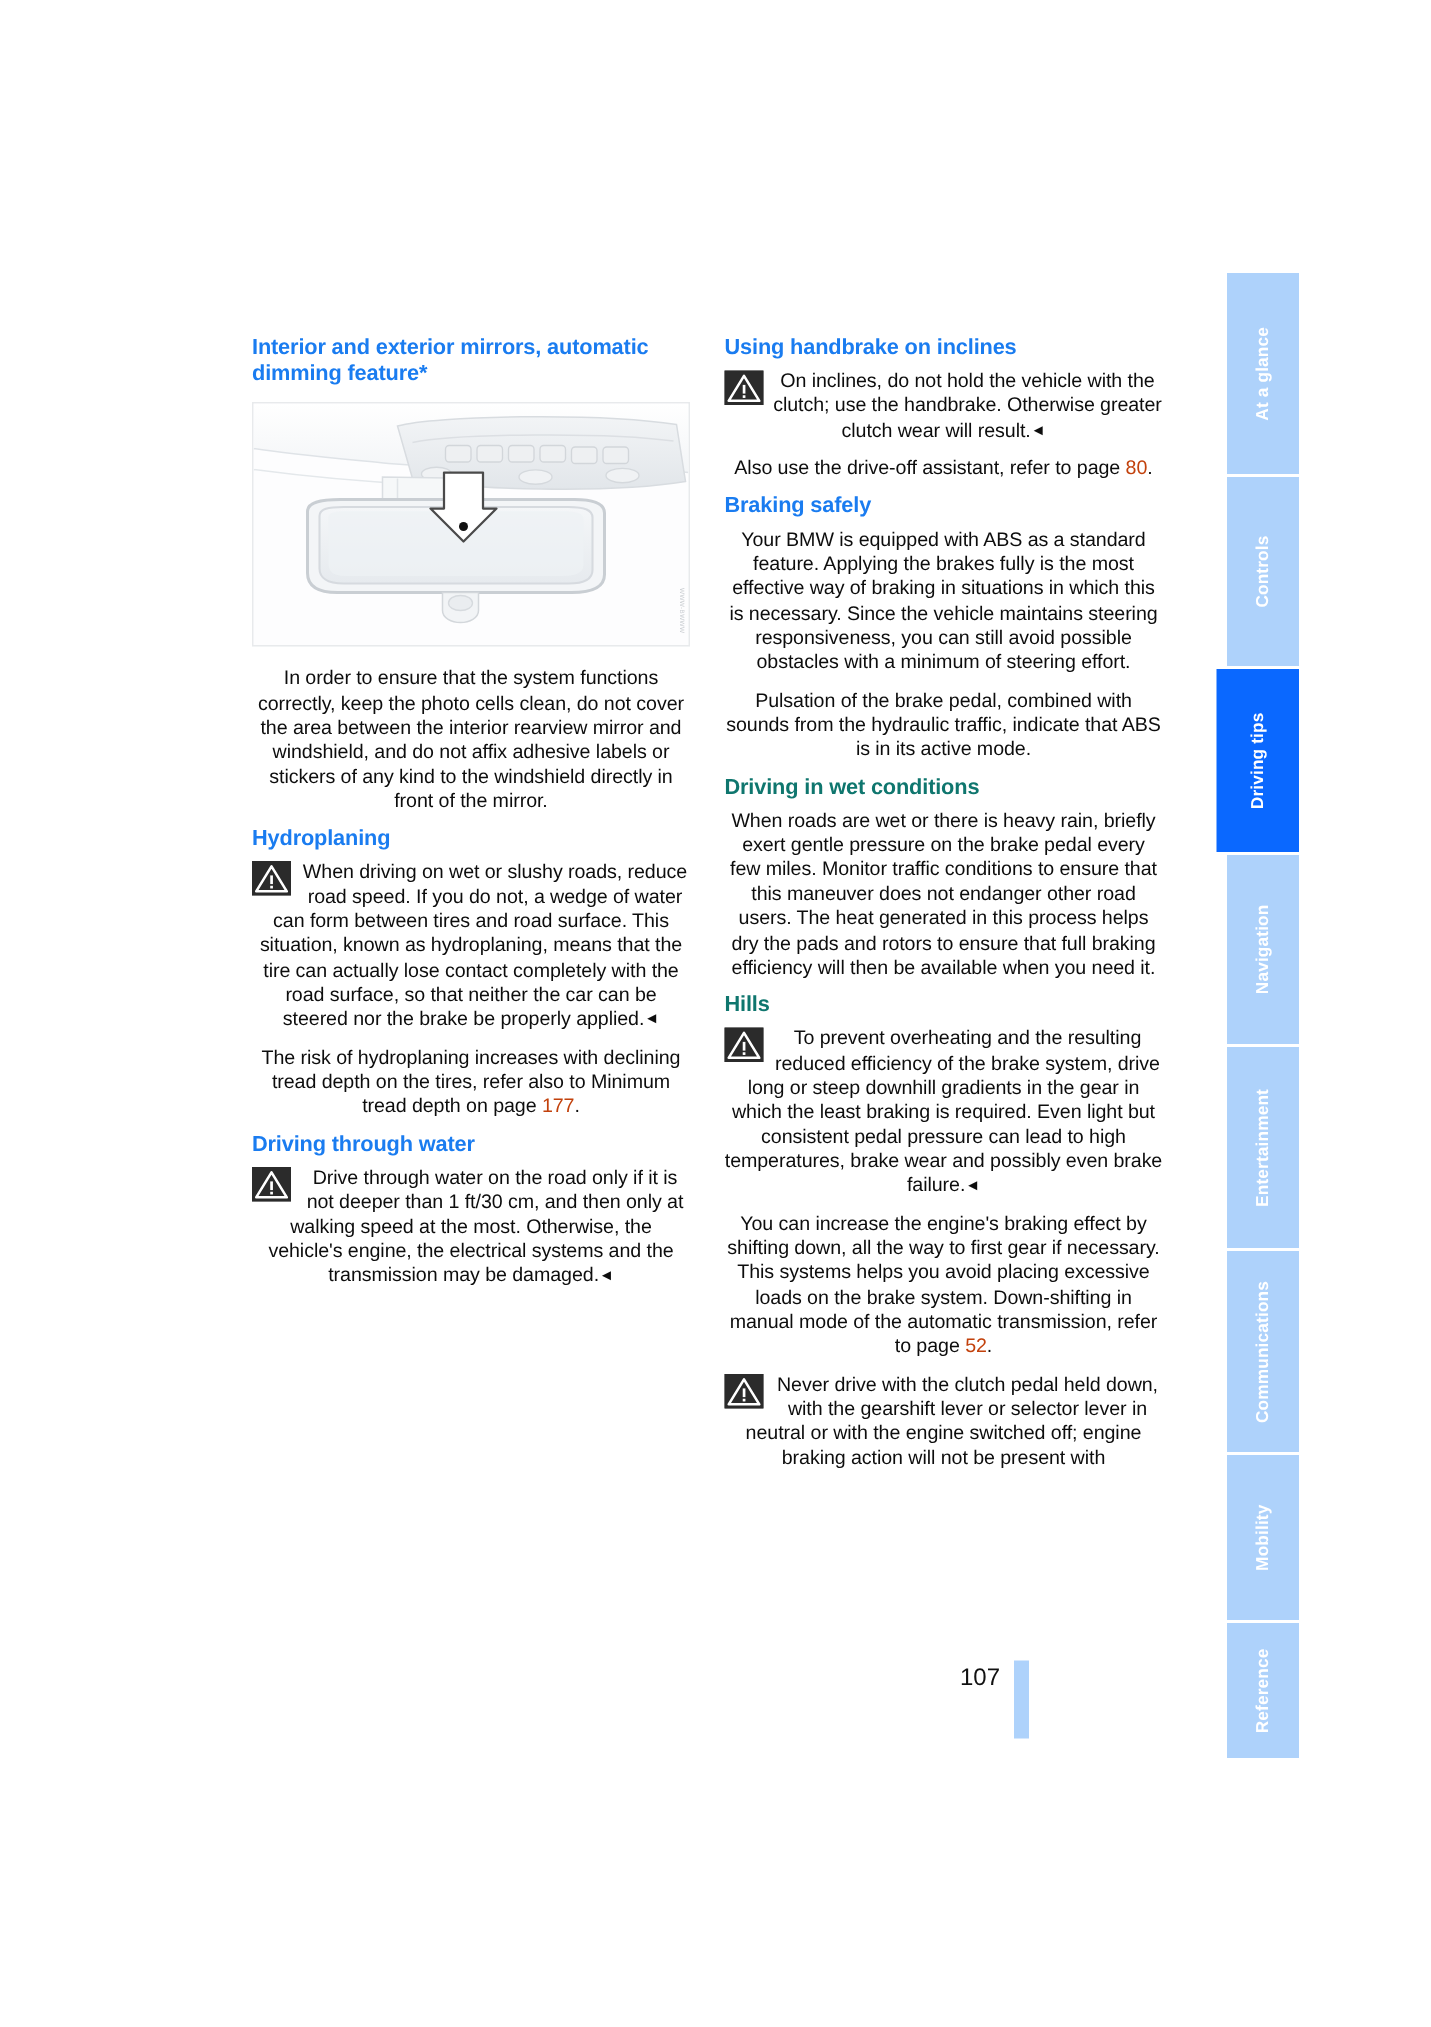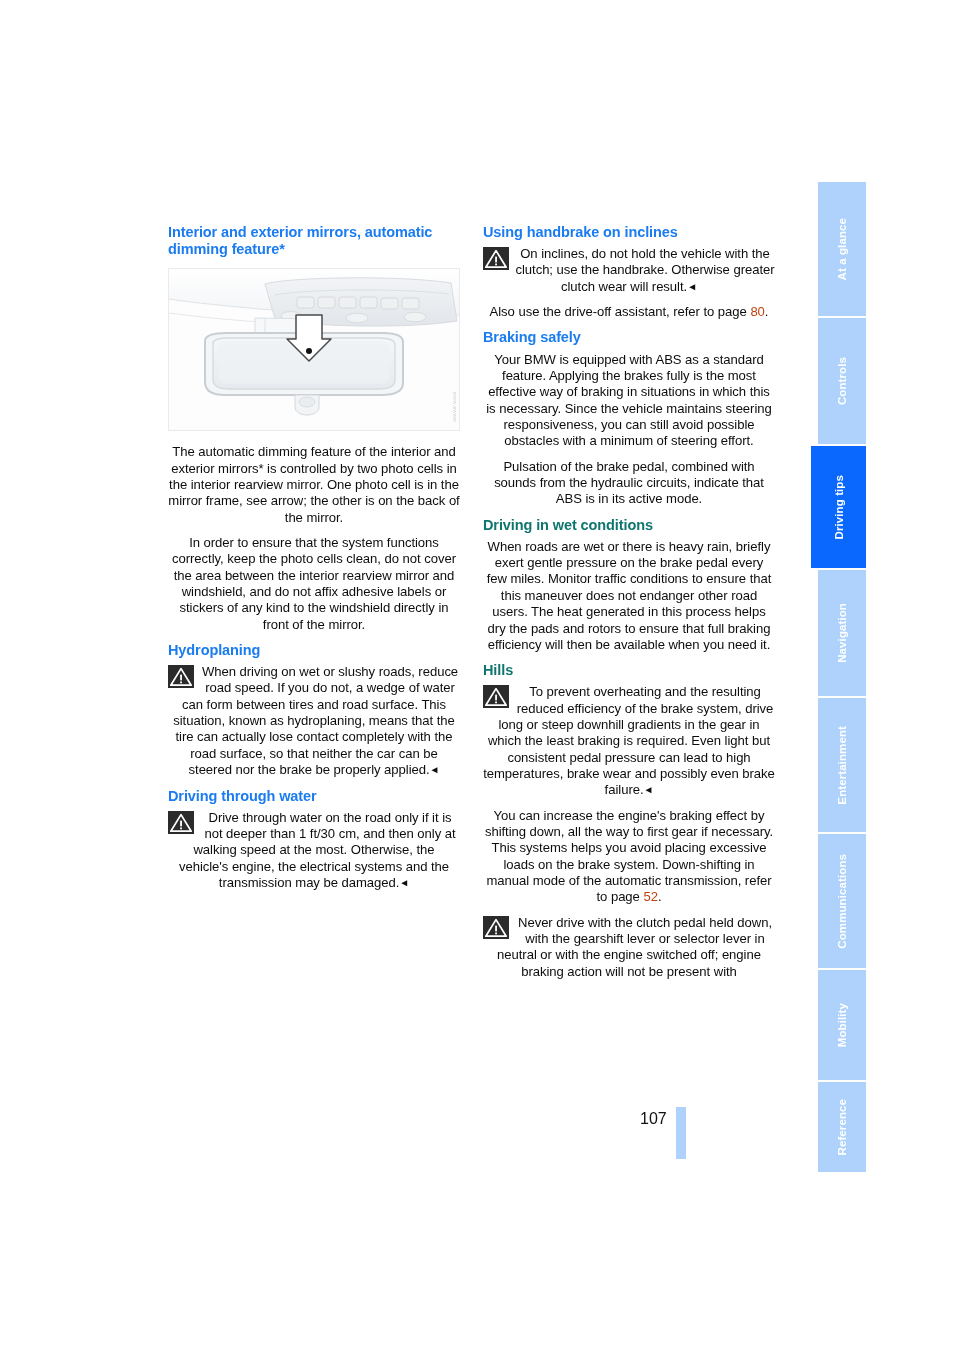--- a/index.html
+++ b/index.html
@@ -221,38 +221,40 @@
 
         <g>
           <path d="M127 46 L153 46 L153 70 L162 70 L140 92 L118 70 L127 70 Z" fill="#ffffff" stroke="#4a4a4a" stroke-width="1.5" stroke-linejoin="round"></path>
         </g>
 
         <circle cx="140" cy="82" r="3" fill="#111111"></circle>
       </svg>
       <span class="credit">WWW-BWWW</span>
     </div>
 
-    <p class="body-text">The automatic dimming feature of the interior and exterior mirrors* is controlled by two photo cells in the interior rearview mirror. One photo cell is in the mirror frame, see arrow; the other is on the back of the mirror.</p>
 
     <p class="body-text">In order to ensure that the system functions correctly, keep the photo cells clean, do not cover the area between the interior rearview mirror and windshield, and do not affix adhesive labels or stickers of any kind to the windshield directly in front of the mirror.</p>
 
     <h2 class="section-heading spaced-top">Hydroplaning</h2>
 
     <p class="body-text warn-text">
       <span class="warn-icon">
         <svg width="26" height="23" viewBox="0 0 26 23">
           <rect x="0" y="0" width="26" height="23" fill="#2b2b2b"></rect>
           <path d="M13 3.6 L23.2 20.2 L2.8 20.2 Z" fill="none" stroke="#ffffff" stroke-width="1.7" stroke-linejoin="round"></path>
           <rect x="12.15" y="9.6" width="1.8" height="5.8" fill="#ffffff"></rect>
           <rect x="12.15" y="16.5" width="1.8" height="1.8" fill="#ffffff"></rect>
         </svg>
       </span>
       <span>When driving on wet or slushy roads, reduce road speed. If you do not, a wedge of water can form between tires and road surface. This situation, known as hydroplaning, means that the tire can actually lose contact completely with the road surface, so that neither the car can be steered nor the brake be properly applied.</span><span class="endmark">◄</span>
     </p>
 
+    <p class="body-text">
+      <span>The risk of hydroplaning increases with declining tread depth on the tires, refer also to Minimum tread depth on page </span><span class="pageref">177</span><span>.</span>
+    </p>
 
     <h2 class="section-heading spaced-top">Driving through water</h2>
 
     <p class="body-text warn-text">
       <span class="warn-icon">
         <svg width="26" height="23" viewBox="0 0 26 23">
           <rect x="0" y="0" width="26" height="23" fill="#2b2b2b"></rect>
           <path d="M13 3.6 L23.2 20.2 L2.8 20.2 Z" fill="none" stroke="#ffffff" stroke-width="1.7" stroke-linejoin="round"></path>
           <rect x="12.15" y="9.6" width="1.8" height="5.8" fill="#ffffff"></rect>
           <rect x="12.15" y="16.5" width="1.8" height="1.8" fill="#ffffff"></rect>
@@ -280,21 +282,21 @@
     </p>
 
     <p class="body-text">
       <span>Also use the drive-off assistant, refer to page </span><span class="pageref">80</span><span>.</span>
     </p>
 
     <h2 class="section-heading spaced-top">Braking safely</h2>
 
     <p class="body-text">Your BMW is equipped with ABS as a standard feature. Applying the brakes fully is the most effective way of braking in situations in which this is necessary. Since the vehicle maintains steering responsiveness, you can still avoid possible obstacles with a minimum of steering effort.</p>
 
-    <p class="body-text">Pulsation of the brake pedal, combined with sounds from the hydraulic circuits, indicate that ABS is in its active mode.</p>
+    <p class="body-text">Pulsation of the brake pedal, combined with sounds from the hydraulic traffic, indicate that ABS is in its active mode.</p>
 
     <h2 class="section-heading light spaced-top">Driving in wet conditions</h2>
 
     <p class="body-text">When roads are wet or there is heavy rain, briefly exert gentle pressure on the brake pedal every few miles. Monitor traffic conditions to ensure that this maneuver does not endanger other road users. The heat generated in this process helps dry the pads and rotors to ensure that full braking efficiency will then be available when you need it.</p>
 
     <h2 class="section-heading light spaced-top">Hills</h2>
 
     <p class="body-text warn-text">
       <span class="warn-icon">
         <svg width="26" height="23" viewBox="0 0 26 23">

